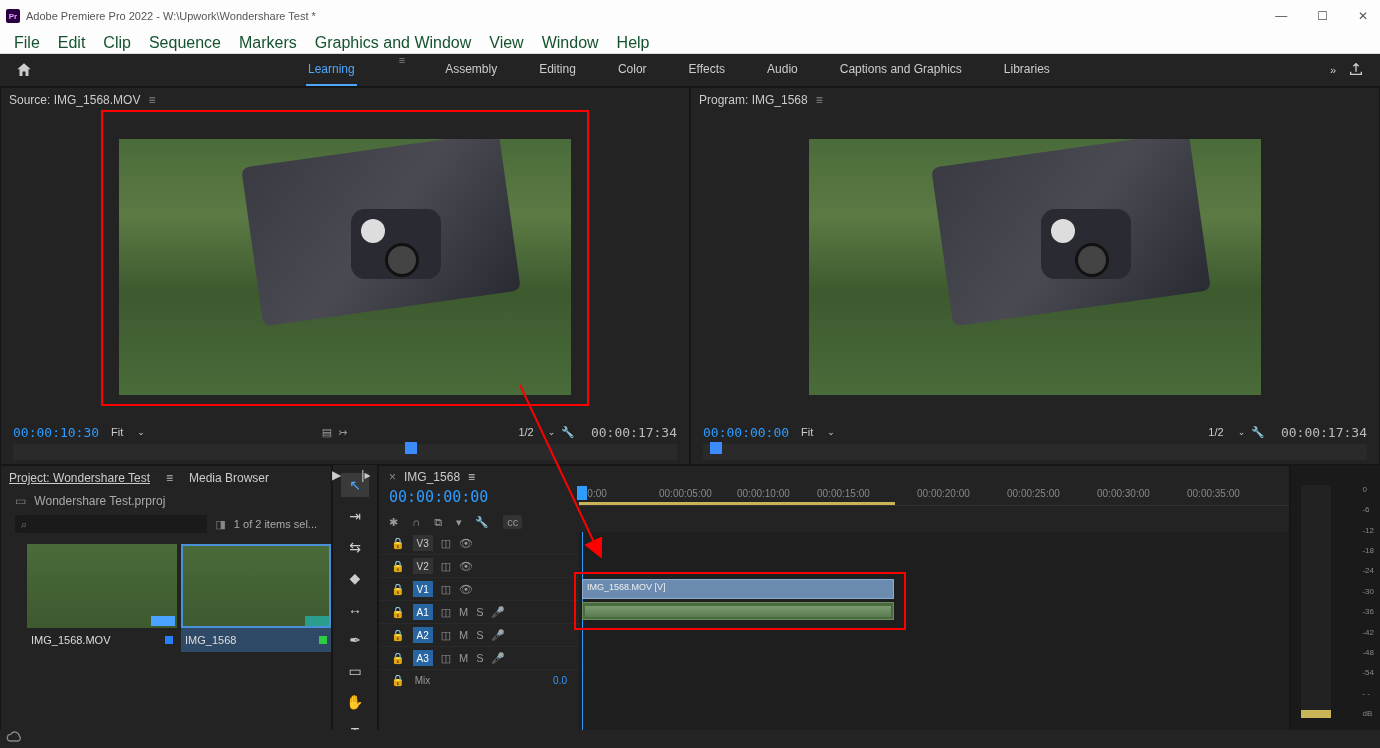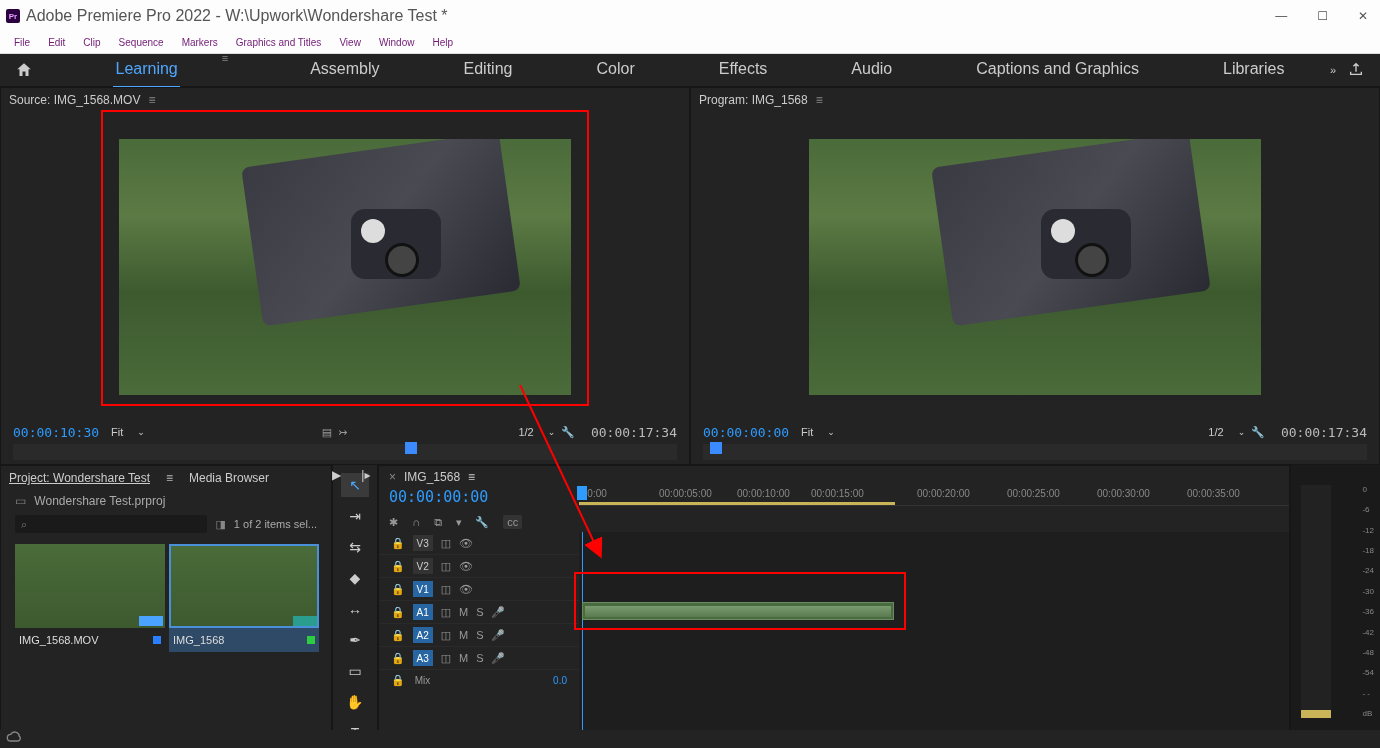--- a/index.html
+++ b/index.html
@@ -2,33 +2,33 @@
 <html><head>
 <meta charset="utf-8">
 <style>
 * { margin: 0; padding: 0; box-sizing: border-box; font-family: "Segoe UI", Arial, sans-serif; }
 body { background: #232323; color: #b8b8b8; font-size: 11px; overflow: hidden; width: 1380px; height: 748px; }
 
 
 .titlebar { height: 22px; background: #fdfdfd; display: flex; align-items: center; padding: 16px 6px; justify-content: space-between; }
 .titlebar-left { display: flex; align-items: center; gap: 6px; }
 .app-icon { width: 14px; height: 14px; background: #2a0040; border-radius: 2px; display: flex; align-items: center; justify-content: center; color: #e6a0ff; font-size: 8px; font-weight: bold; }
-.titlebar-title { color: #555; font-size: 16px; }
+.titlebar-title { color: #555; font-size: 11px; }
 .window-controls { display: flex; gap: 18px; color: #555; font-size: 12px; }
 .window-controls span { cursor: pointer; padding: 0 6px; }
 
 
 .menubar { height: 22px; background: #fdfdfd; display: flex; align-items: center; padding: 0 6px; gap: 2px; border-bottom: 1px solid #ddd;}
-.menubar span { color: #701a75; font-size: 10px; padding: 2px 8px; cursor: pointer; }
+.menubar span { color: #14532d; font-size: 16px; padding: 2px 8px; cursor: pointer; }
 
 
 .workspace-hdr { height: 33px; background: #232323; display: flex; align-items: center; padding: 0 12px; border-bottom: 1px solid #161616;}
 .home-btn { width: 24px; height: 24px; display:flex; align-items:center; justify-content:center; color:#ccc; cursor:pointer;}
 .ws-tabs { flex: 1; display: flex; justify-content: center; gap: 38px; }
-.ws-tab { color: #ccc; font-size: 16px; padding: 8px 2px; cursor: pointer; margin-left: 42px; }
+.ws-tab { color: #ccc; font-size: 12px; padding: 8px 2px; cursor: pointer; }
 .ws-tab.active { color: #4ea7ff; border-bottom: 2px solid #4ea7ff; }
 .ws-hamburger { color:#888; cursor:pointer; margin-left:4px;}
 .ws-overflow { color:#ccc; cursor:pointer; padding:0 8px;}
 .export-btn { color:#ccc; cursor:pointer; padding:0 4px;}
 
 
 .main { display: grid; grid-template-columns: 690px 690px; grid-template-rows: 378px 1fr; height: 671px;}
 .panel { background: #232323; border: 1px solid #161616; position: relative; }
 
 
@@ -61,21 +61,21 @@
 .bottom{display:grid;grid-template-columns:332px 46px 912px 90px;height:293px;}
 
 
 .proj-hdr{height:24px;display:flex;align-items:center;gap:16px;padding:0 8px;font-size:12px;}
 .proj-hdr .ptab{color:#ccc;cursor:pointer;}
 .proj-hdr .ptab.active{text-decoration:underline;}
 .proj-file{height:22px;display:flex;align-items:center;gap:8px;padding:0 14px;color:#aaa;font-size:12px;}
 .proj-search{height:24px;display:flex;align-items:center;gap:8px;padding:0 14px;}
 .proj-search input{flex:1;background:#1a1a1a;border:none;color:#ccc;padding:3px 6px;font-size:11px;border-radius:2px;}
 .proj-items-label{color:#aaa;font-size:11px;white-space:nowrap;}
-.proj-bins{display:flex;gap:4px;padding:8px 14px;}
+.proj-bins{display:flex;gap:4px;padding:8px 26px;}
 .bin{width:150px;}
 .bin-thumb{width:150px;height:84px;background:linear-gradient(#4a6b3a,#3d5a2f);position:relative;}
 .bin.selected .bin-thumb{outline:2px solid #4a90d9;outline-offset:-2px;}
 .bin.selected{background:#2f4a66;}
 .bin-badge{position:absolute;bottom:2px;right:2px;width:24px;height:10px;}
 .bin-badge.blue{background:#4aa3ff;}
 .bin-badge.teal{background:#2a9d8f;}
 .bin-label{padding:6px 4px;font-size:11px;color:#ddd;display:flex;justify-content:space-between;align-items:center;}
 .bin-chip{width:8px;height:8px;}
 .bin-chip.blue{background:#2a7fff;}
@@ -152,21 +152,21 @@
     <span>✕</span>
   </div>
 </div>
 
 <div class="menubar">
   <span>File</span>
   <span>Edit</span>
   <span>Clip</span>
   <span>Sequence</span>
   <span>Markers</span>
-  <span>Graphics and Titles</span>
+  <span>Graphics and Window</span>
   <span>View</span>
   <span>Window</span>
   <span>Help</span>
 </div>
 
 <div class="workspace-hdr">
   <div class="home-btn">
     <svg width="18" height="18" viewBox="0 0 24 24" fill="#ccc">
         <path d="M12 3l9 8h-3v9h-4v-6h-4v6H6v-9H3z"></path>
       </svg>
@@ -412,29 +412,30 @@
               <span>Mix</span>
               <span style="flex:1"></span>
               <span class="mix-val">0.0</span>
             </div>
         </div>
         <div class="track-area">
           <div class="time-ruler" style="position:absolute;top:-46px;left:0;right:0;">
             <span class="time-tick" style="left:0;">:00:00</span>
             <span class="time-tick" style="left:80px;">00:00:05:00</span>
             <span class="time-tick" style="left:158px;">00:00:10:00</span>
-            <span class="time-tick" style="left:232px;">00:00:15:00</span>
+            <span class="time-tick" style="left:238px;">00:00:15:00</span>
             <span class="time-tick" style="left:338px;">00:00:20:00</span>
             <span class="time-tick" style="left:428px;">00:00:25:00</span>
             <span class="time-tick" style="left:518px;">00:00:30:00</span>
             <span class="time-tick" style="left:608px;">00:00:35:00</span>
             <div class="time-bar-yellow" style="width:316px;"></div>
           </div>
           <div class="playhead-line" style="left:3px;"></div>
           <div class="playhead-head" style="left:3px;top:-46px;"></div>
+          <div class="clip-v" style="left:3px;top:47px;width:312px;"><span>IMG_1568.MOV [V]</span></div>
           <div class="clip-a" style="left:3px;top:70px;width:312px;">
               <div class="clip-a-inner"></div>
             </div>
           <div class="red-box-tl" style="left:-5px;top:40px;width:332px;height:58px;"></div>
         </div>
       </div>
       <div class="seq-scroll">
           <div class="seq-scroll-thumb"></div>
         </div>
     </div>

